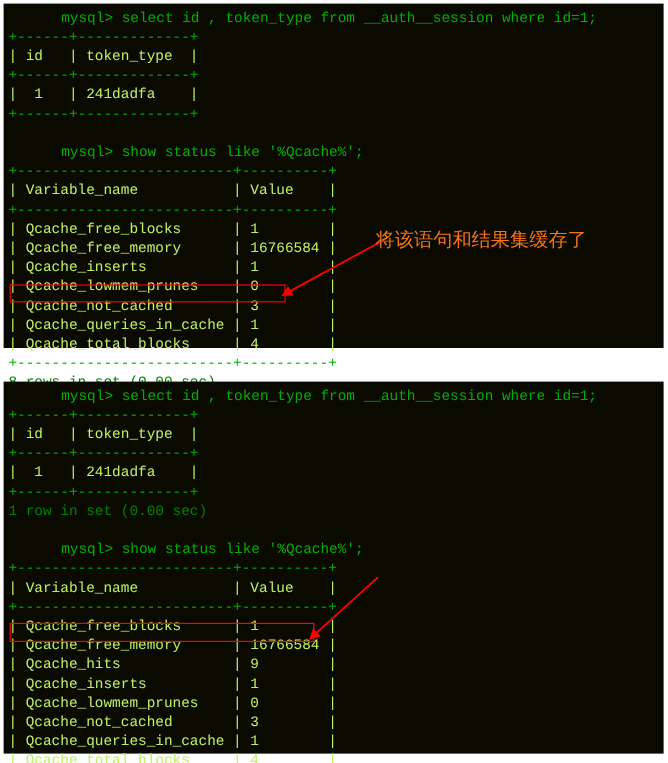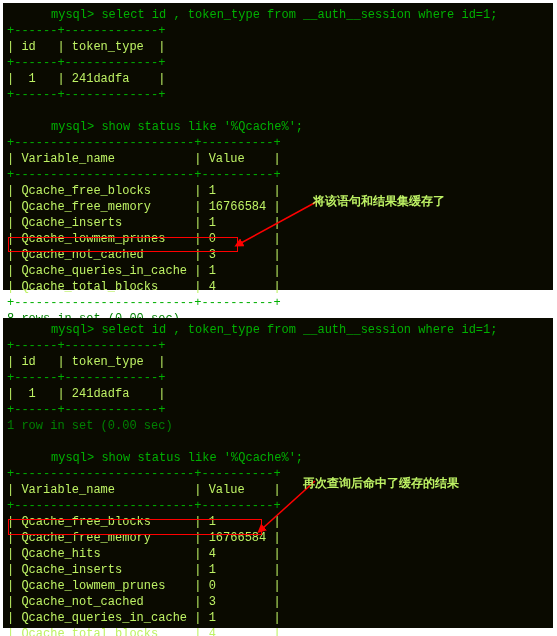--- a/index.html
+++ b/index.html
@@ -30,25 +30,24 @@
   .highlight-box {
     position: absolute;
     border: 1px solid #ff0000;
     pointer-events: none;
   }
   .hb1 { left: 5px;  top: 234px; width: 228px; height: 13px; }
   .hb2 { left: 5px;  top: 201px; width: 252px; height: 14px; }
 
   .annotation {
     position: absolute;
-    color: #bef264;
+    color: #f97316;
     font-family: sans-serif;
-    font-size: 12px;
+    font-size: 16px;
     pointer-events: none;
-    font-weight: bold;
   }
   .an1 { left: 310px; top: 190px; }
   .an2 { left: 300px; top: 157px; }
 
   .arrow {
     position: absolute;
     width: 90px;
     height: 60px;
     pointer-events: none;
   }
@@ -112,30 +111,29 @@
   <div class="row">|  1   | 241dadfa    |</div>
   <div class="sep">+------+-------------+</div>
   <div class="dim">1 row in set (0.00 sec)</div>
   <div class="row"> </div>
   <div class="prompt">mysql&gt; show status like '%Qcache%';</div>
   <div class="sep">+-------------------------+----------+</div>
   <div class="row">| Variable_name           | Value    |</div>
   <div class="sep">+-------------------------+----------+</div>
   <div class="row">| Qcache_free_blocks      | 1        |</div>
   <div class="row">| Qcache_free_memory      | 16766584 |</div>
-  <div class="row">| Qcache_hits             | 4        |</div>
+  <div class="row">| Qcache_hits             | 9        |</div>
   <div class="row">| Qcache_inserts          | 1        |</div>
   <div class="row">| Qcache_lowmem_prunes    | 0        |</div>
   <div class="row">| Qcache_not_cached       | 3        |</div>
   <div class="row">| Qcache_queries_in_cache | 1        |</div>
   <div class="row">| Qcache_total_blocks     | 4        |</div>
 
   <div class="highlight-box hb2"></div>
   <svg class="arrow ar2" viewBox="0 0 90 60">
     <defs>
         <marker id="ah2" markerWidth="6" markerHeight="6" refX="1" refY="3" orient="auto">
       <path d="M0,0 L6,3 L0,6 z" fill="#ff0000"></path>
         </marker>
       </defs>
     <line x1="60" y1="3" x2="8" y2="50" stroke="#ff0000" stroke-width="1.5" marker-end="url(#ah2)"></line>
   </svg>
-  <div class="annotation an2">再次查询后命中了缓存的结果</div>
 </div>
 
 </body></html>

